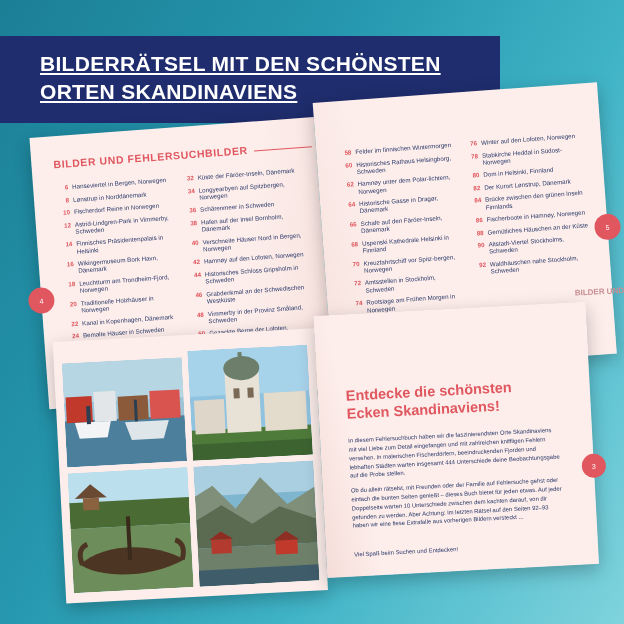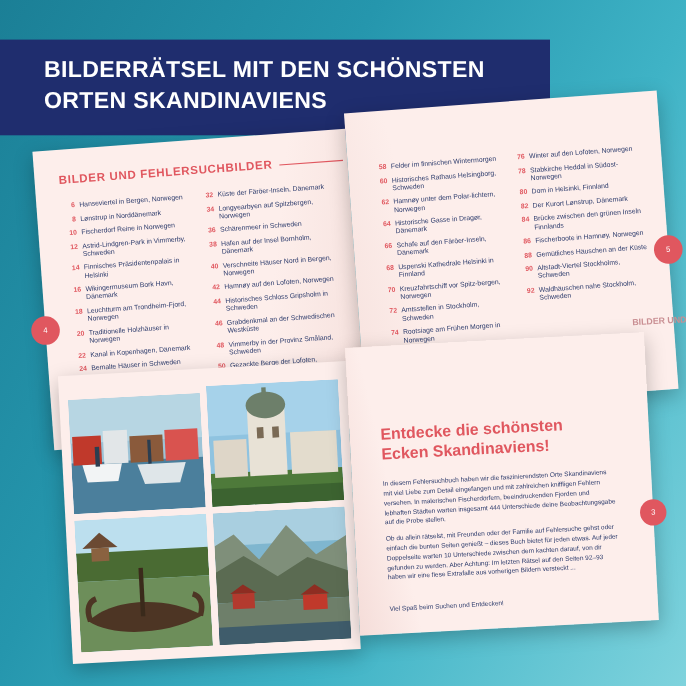--- a/index.html
+++ b/index.html
@@ -9,21 +9,21 @@
     background:linear-gradient(120deg,#1b7f96 0%,#2596ad 35%,#3fb3c6 65%,#7fd3dd 100%);
     position:relative;
   }
   
   .banner{
     position:absolute;left:0;top:36px;width:500px;padding:14px 0 16px 40px;
     background:#1f2d6e;box-sizing:border-box;
   }
   .banner h1{
     margin:0;color:#ffffff;font-size:21px;line-height:1.35;
-    font-weight:bold;letter-spacing:.3px;text-transform:uppercase;
+    font-weight:bold;letter-spacing:.3px;text-transform:uppercase;text-decoration:underline;
   }
   
   .spread-back{
     position:absolute;left:28px;top:118px;width:576px;height:300px;
     transform:rotate(-4.2deg);transform-origin:left top;
   }
   .sheet{
     position:absolute;background:#fdeeeb;box-shadow:0 6px 18px rgba(0,0,0,.25);
   }
   .back-left{left:0;top:20px;width:285px;height:272px;

